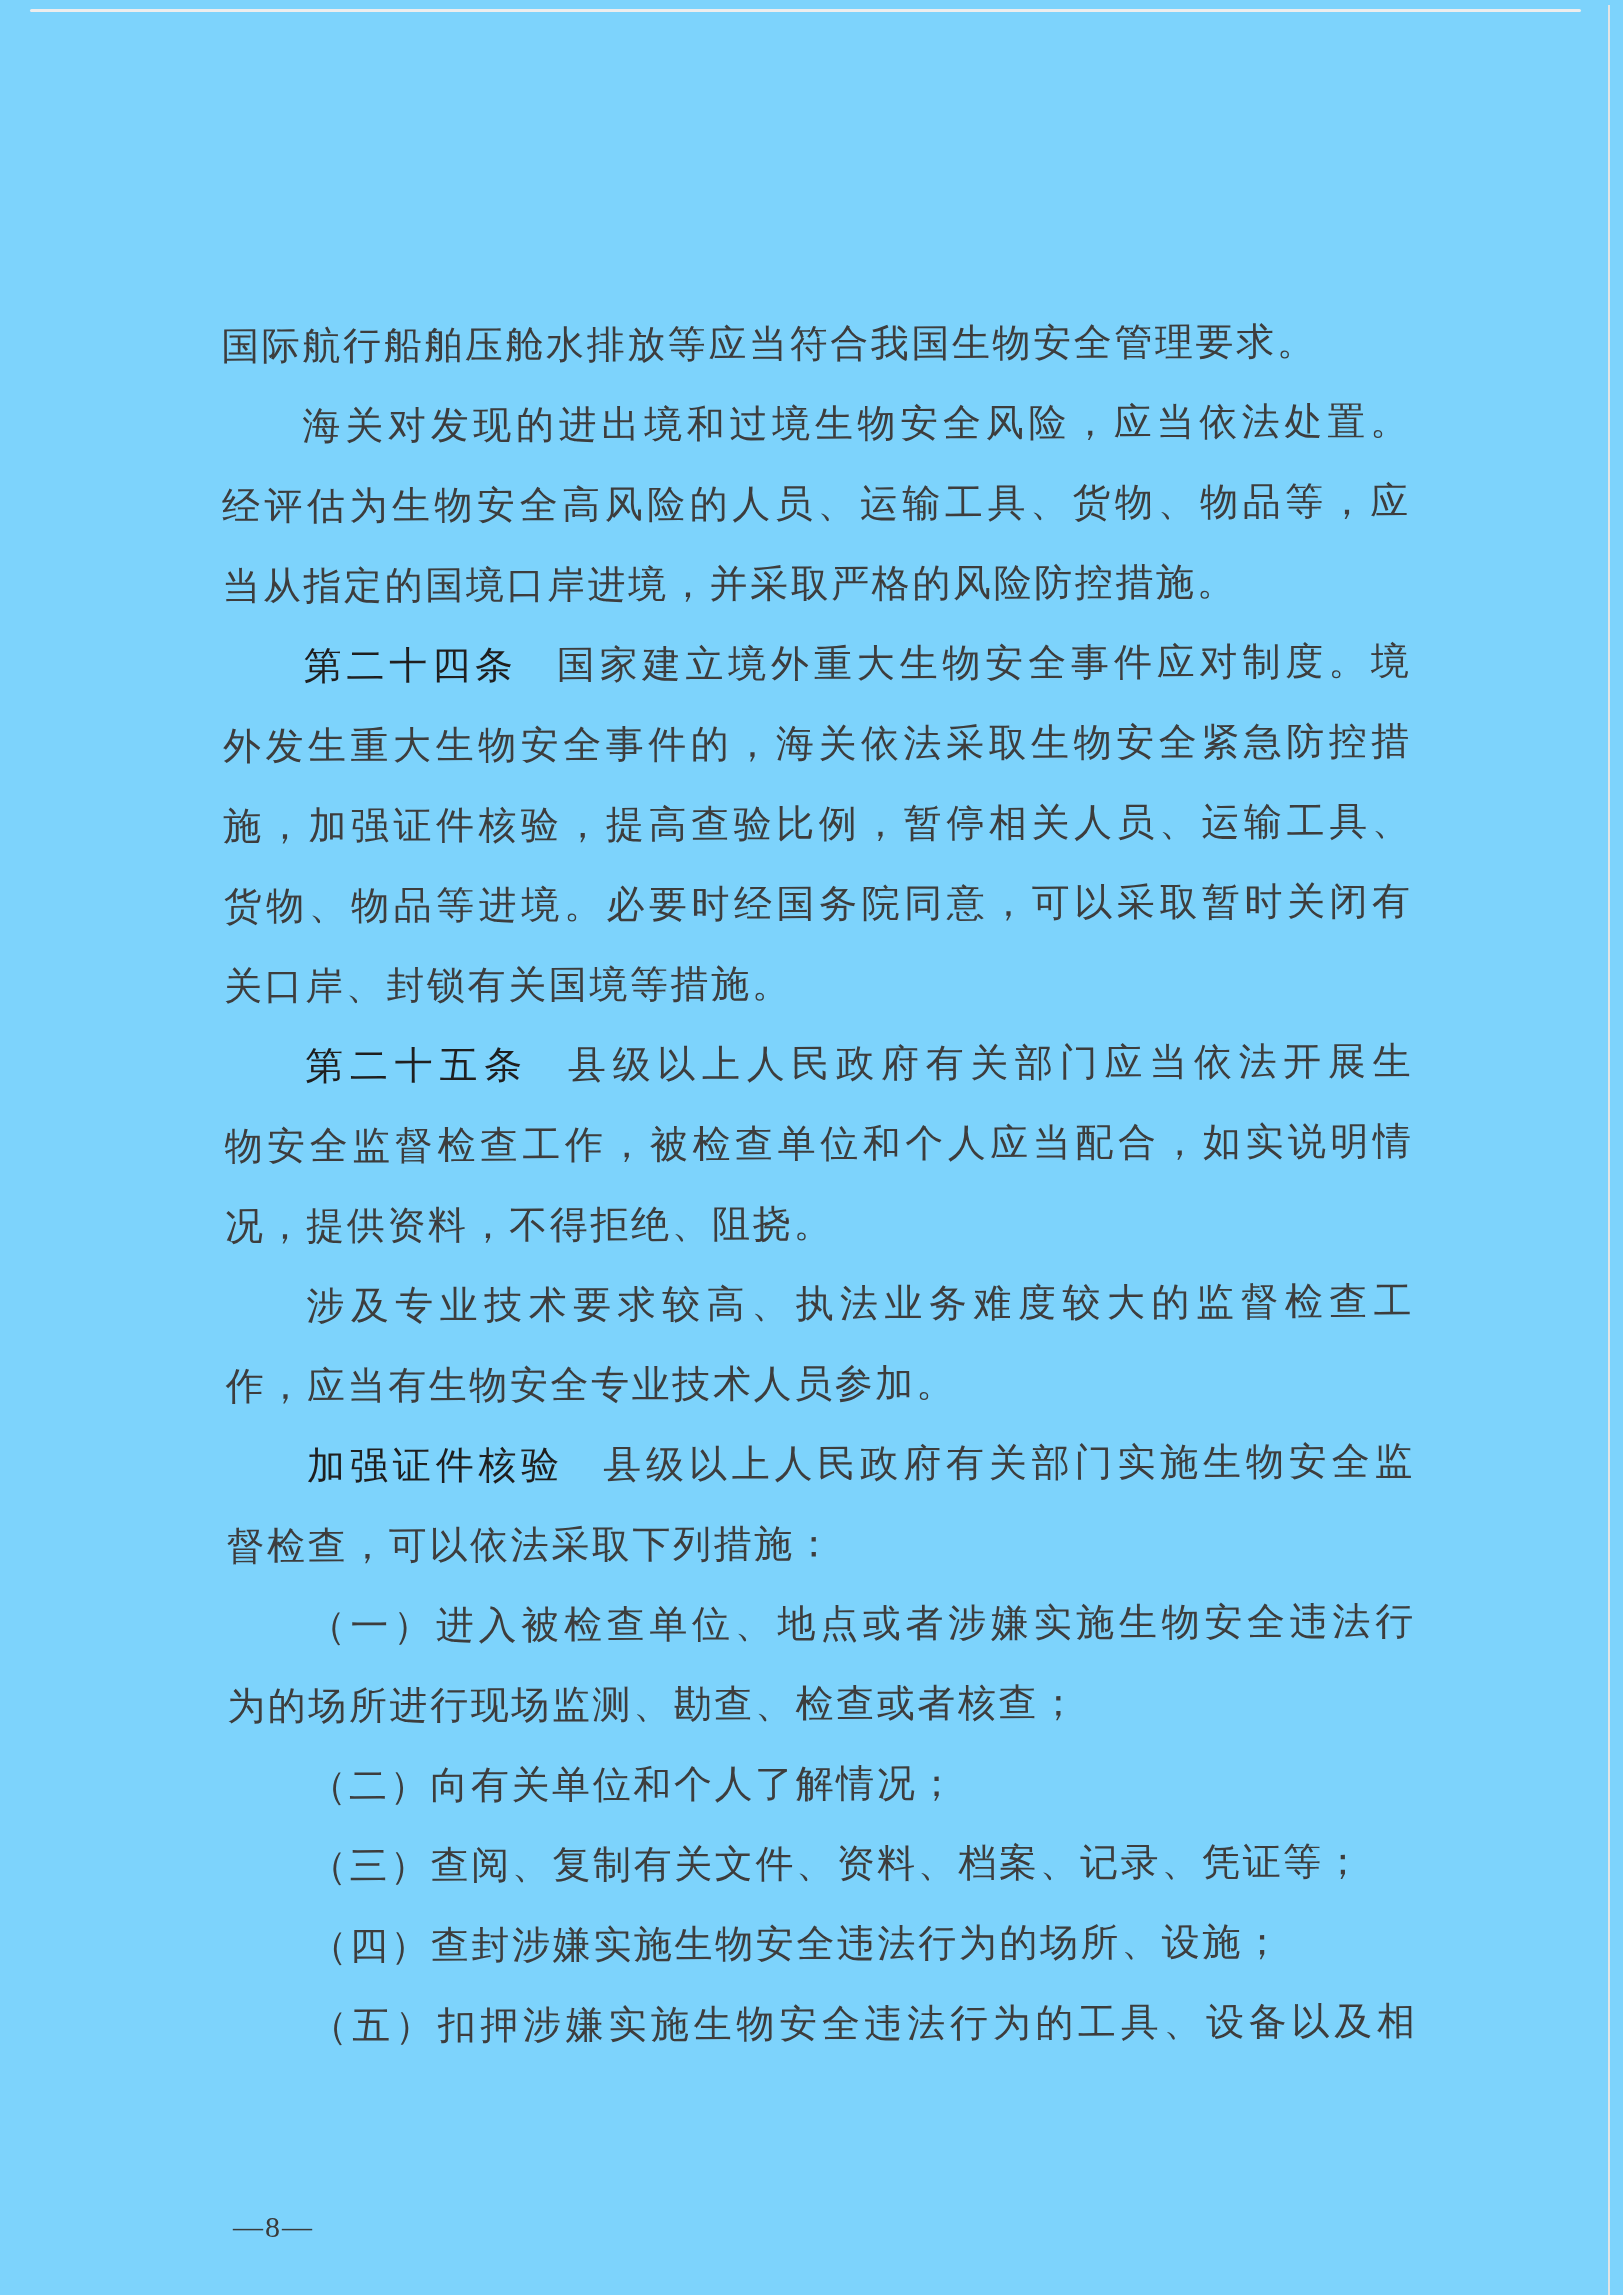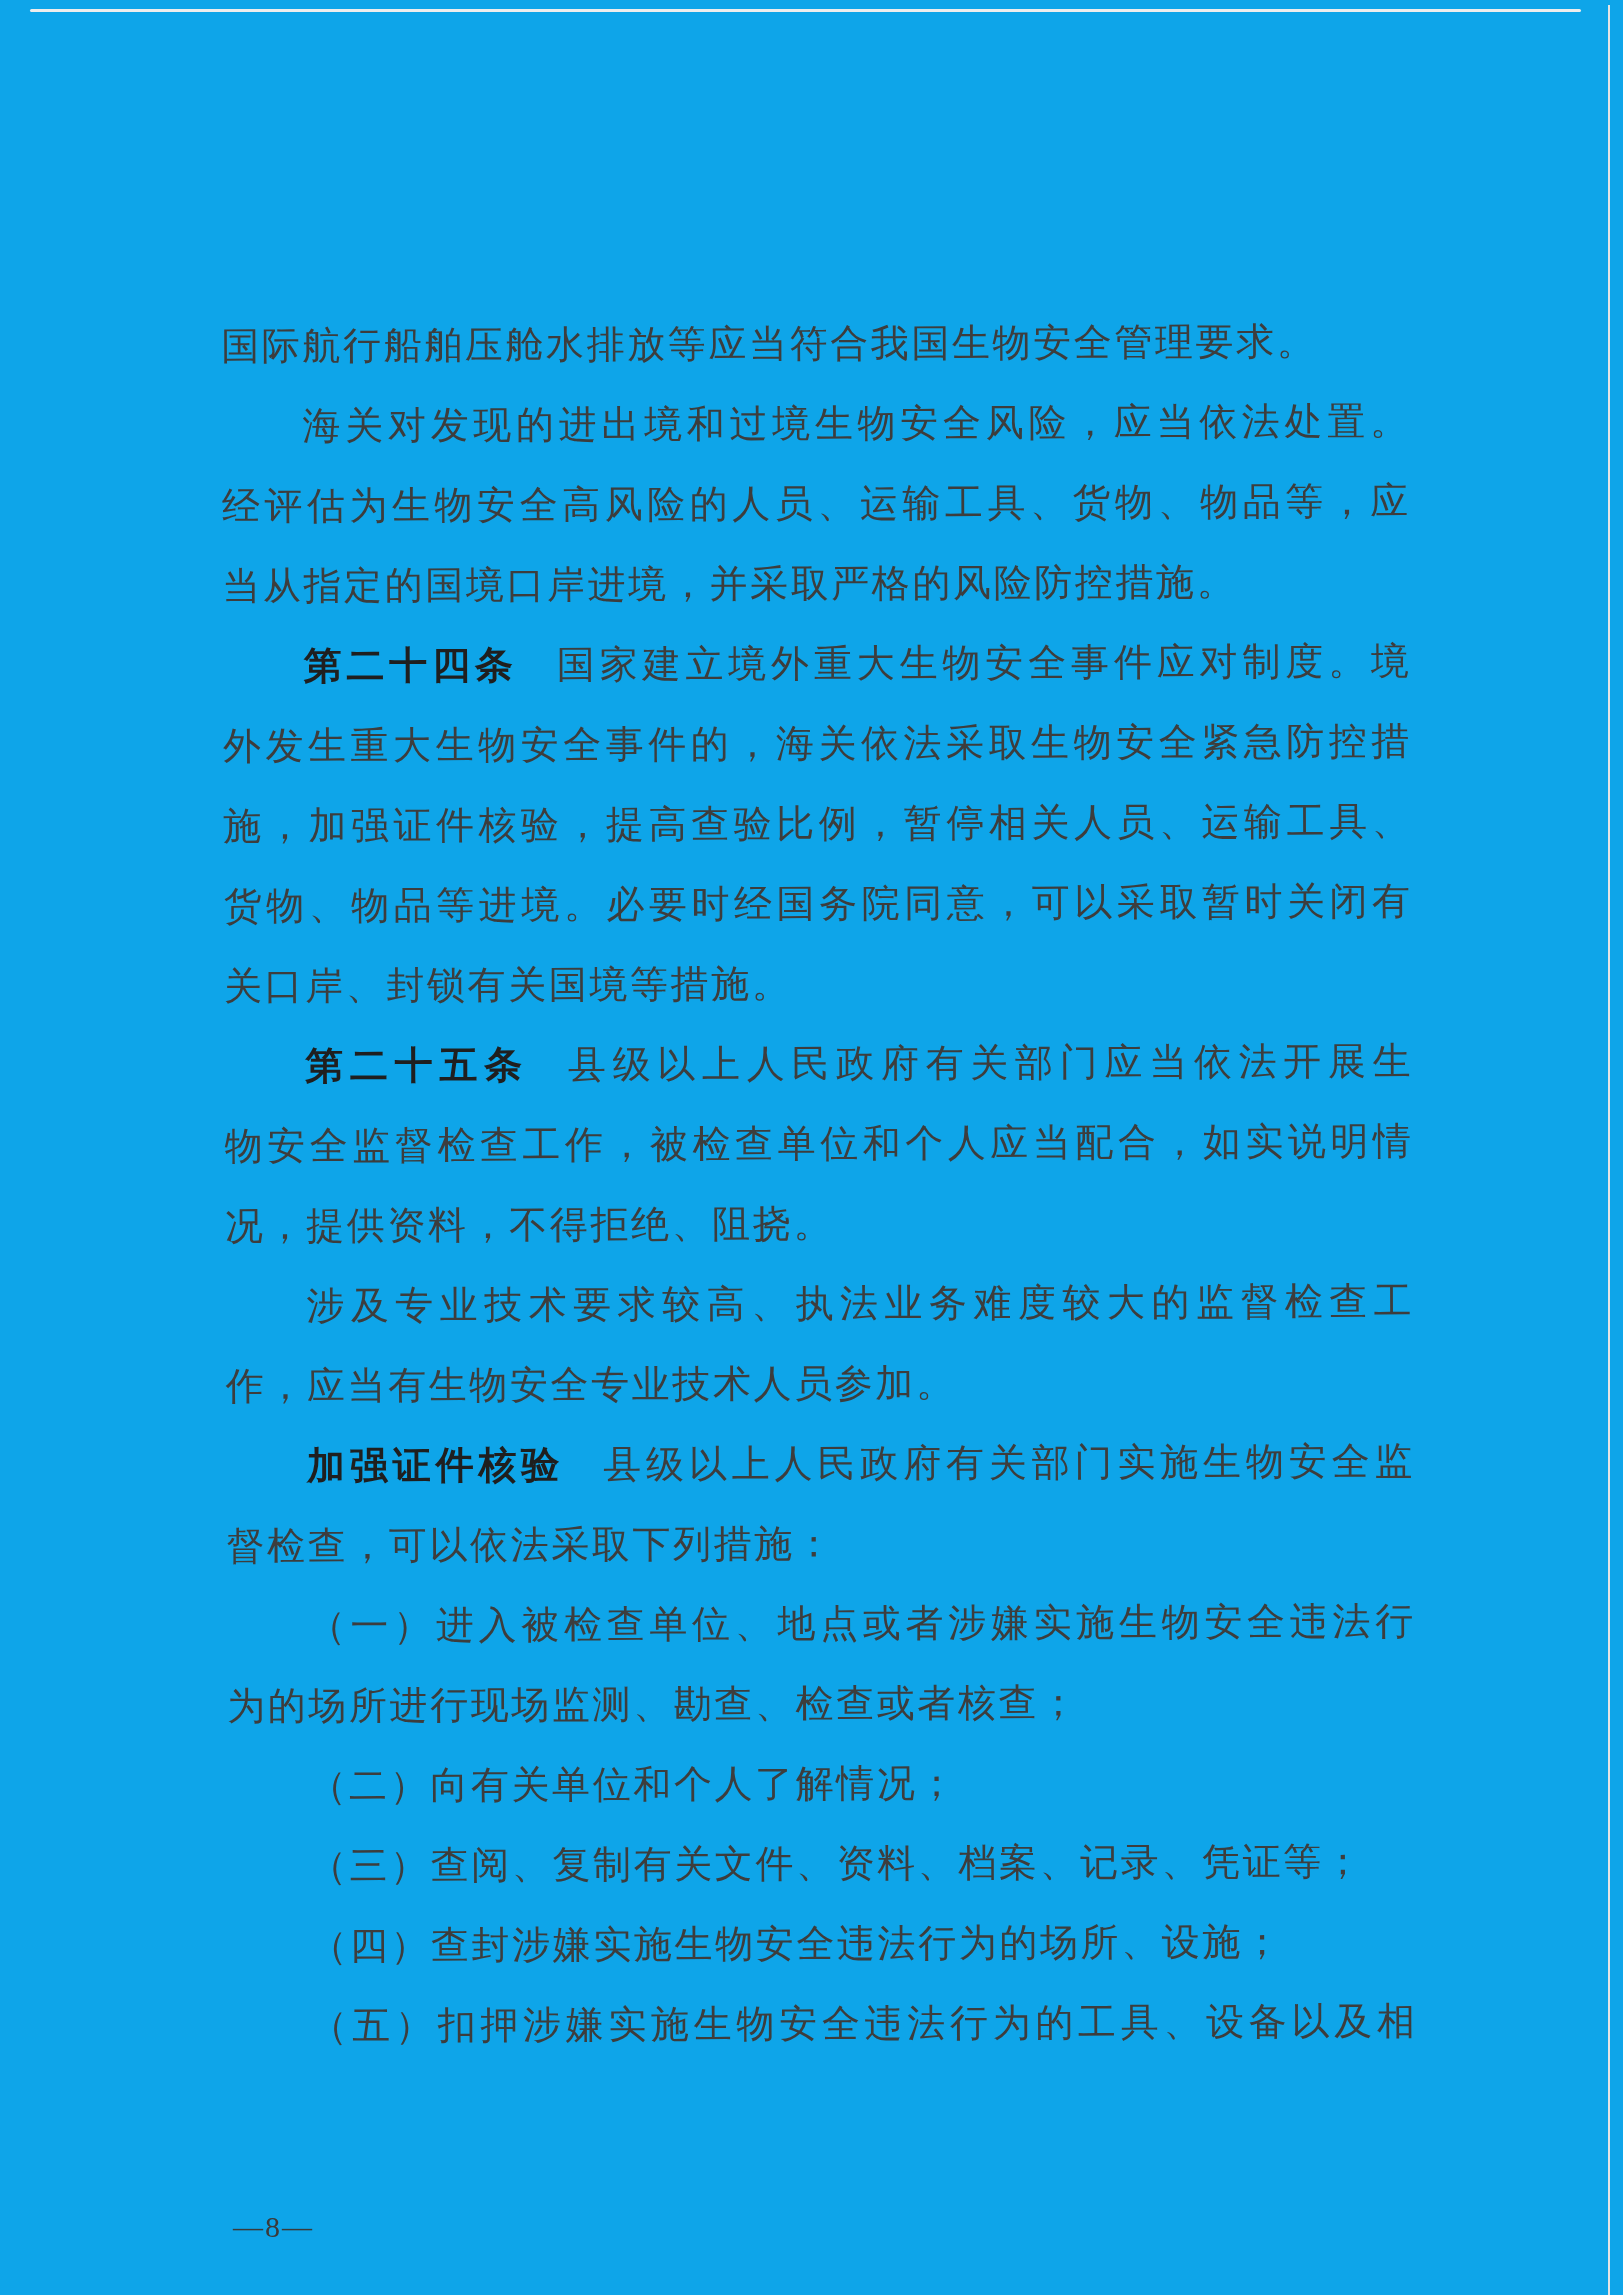--- a/index.html
+++ b/index.html
@@ -4,21 +4,21 @@
 <style>
   html, body {
     margin: 0;
     padding: 0;
     background: #ffffff;
   }
   .page {
     position: relative;
     width: 1623px;
     height: 2295px;
-    background: #0ea5e9;
+    background: #7dd3fc;
     overflow: hidden;
     font-family: "Liberation Serif", "DejaVu Serif", serif;
   }
   
   .scan-edge-top {
     position: absolute;
     left: 29.5px;
     top: 9.2px;
     width 1551px;
     width: 1551px;
@@ -52,21 +52,21 @@
   }
   .line.indent {
     text-indent: 81px;
   }
   .line.justify {
     white-space: normal;
     text-align: justify;
     text-align-last: justify;
   }
   .head {
-    font-weight: bold;
+    font-weight: normal;
     color: #1f1f1f;
     font-family: "Liberation Sans", "DejaVu Sans", sans-serif;
     margin-right: 39px;
   }
   .page-number {
     position: absolute;
     left: 221px;
     top: 2207px;
     width: 105px;
     text-align: center;

